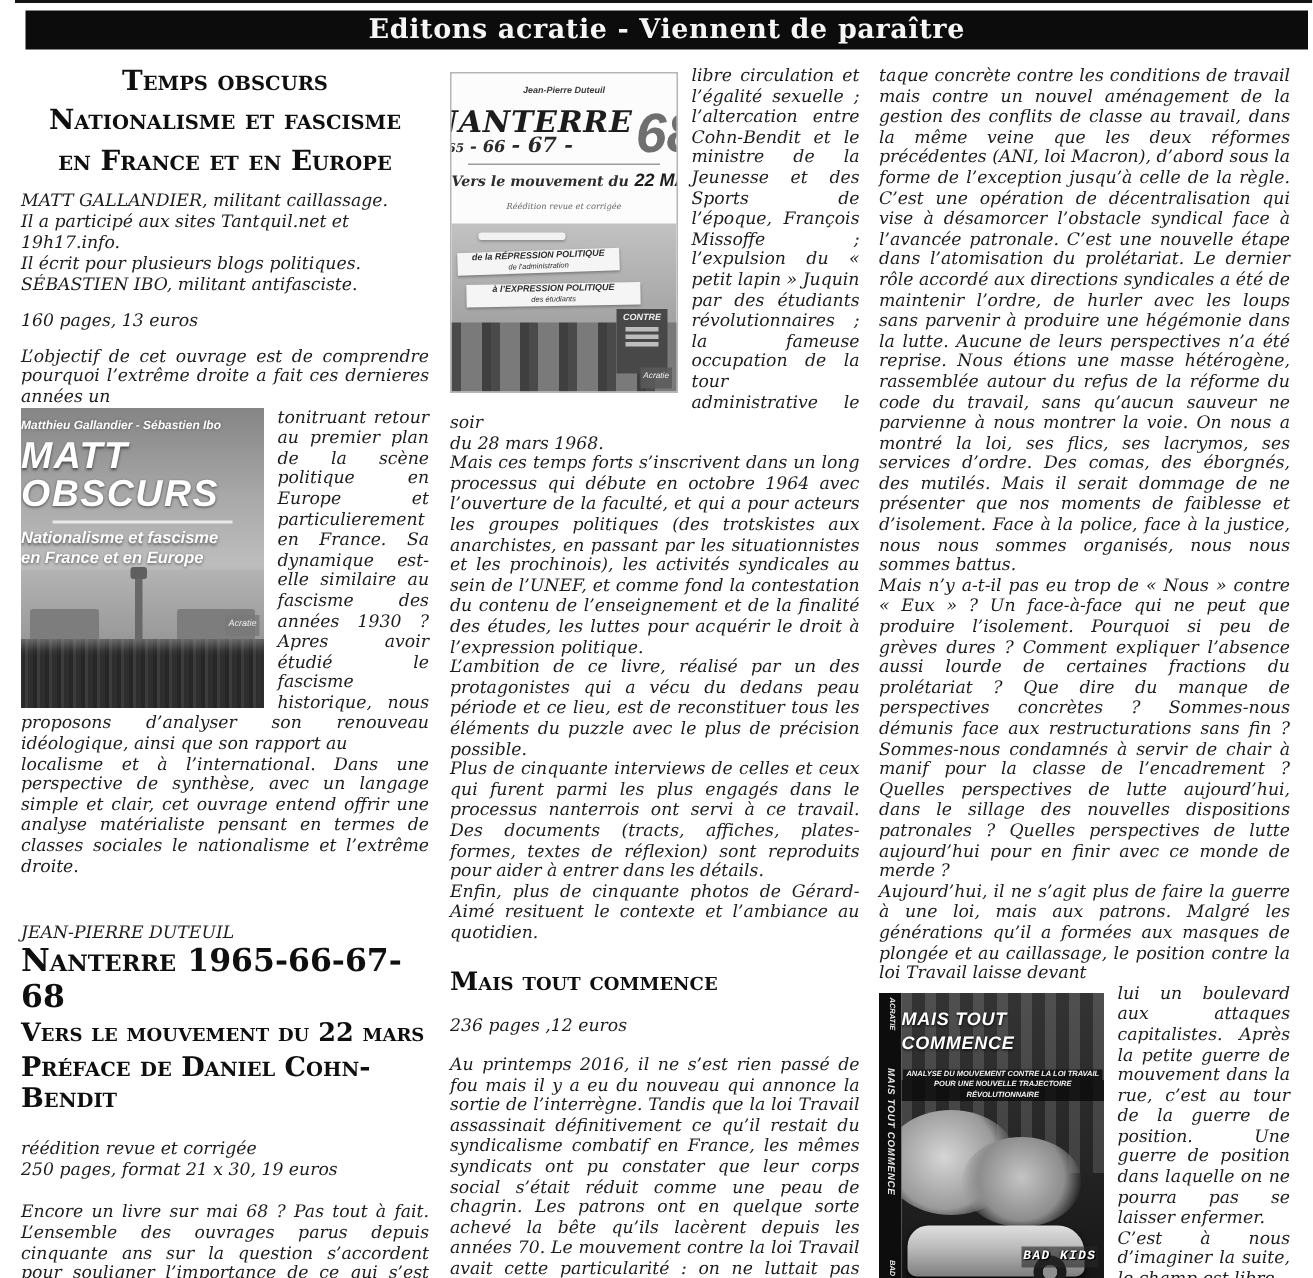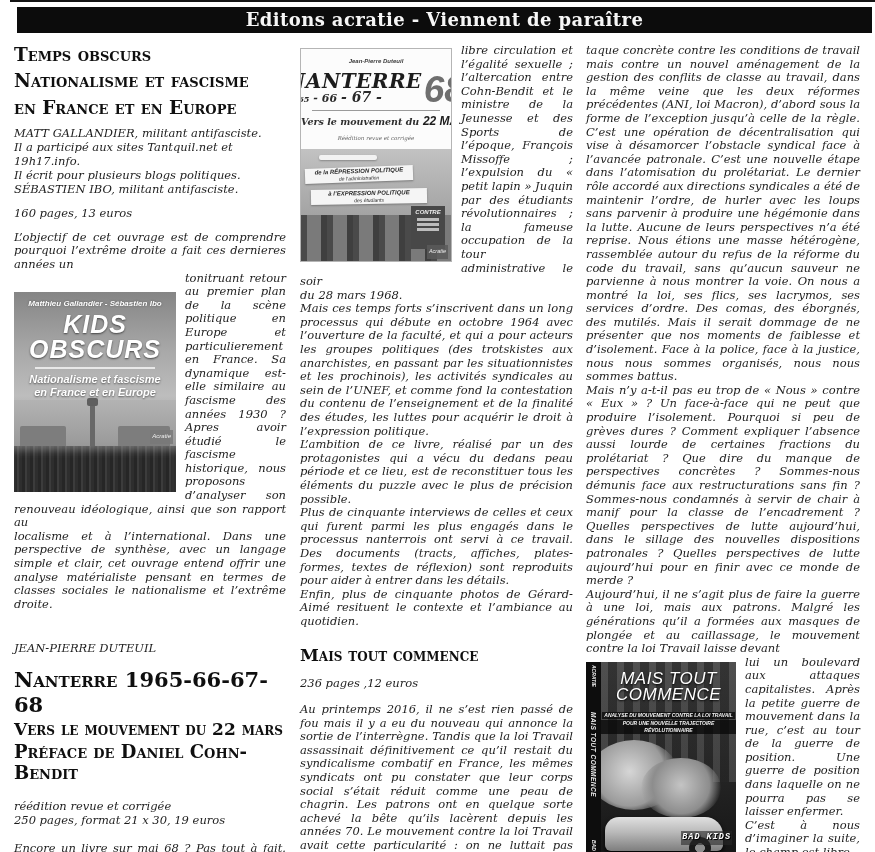--- a/index.html
+++ b/index.html
@@ -10,28 +10,28 @@
           color:#f6f6f6;font-weight:bold;font-size:18px;line-height:26px;text-align:center;
           letter-spacing:.4px;}
   .col{position:absolute;top:44px;}
   #col1{left:14px;width:272px;}
   #col2{left:300px;width:273px;}
   #col3{left:586px;width:274px;}
   .body{font-style:italic;font-size:11.5px;line-height:13.6px;text-align:justify;}
   .body p{margin:0;}
   .meta{font-style:italic;font-size:11.5px;line-height:14px;text-align:left;}
   .h-sc{font-weight:bold;font-variant:small-caps;color:#0f0f0f;line-height:1.15;}
-  .h18{font-size:18.5px;margin:0 0 5px 0;}
+  .h18{font-size:18.5px;margin:0 0 5px 0;text-align:center;}
   .h21{font-size:21px;margin:0 0 3px 0;}
   .h17{font-size:17px;margin:0 0 3px 0;}
   .h17b{font-size:18px;margin:0;}
 
   
-  #cover1{float:left;width:162px;height:200px;margin:20px 9px 3px 0;position:relative;
-          overflow:hidden;text-align:center;color:#fff;
+  #cover1{float:left;width:162px;height:200px;margin:0 9px 3px 0;position:relative;
+          overflow:hidden;text-align:left;color:#fff;
           background:linear-gradient(180deg,#858585,#a9a9a9 30%,#bdbdbd 52%,#9a9a9a 70%,#8a8a8a);}
   .c1-auth{font-family:"Liberation Sans",sans-serif;font-size:8px;font-weight:bold;
            margin-top:5px;text-shadow:0 0 2px #555;}
   .c1-title{font-family:"Liberation Sans",sans-serif;font-weight:bold;font-size:25px;
             line-height:25px;letter-spacing:1px;text-shadow:0 1px 2px #444;margin-top:2px;}
   .c1-rule{width:120px;height:2px;background:#e8e8e8;margin:5px auto 4px auto;}
   .c1-sub{font-family:"Liberation Sans",sans-serif;font-weight:bold;font-size:11px;
           line-height:12.5px;text-shadow:0 1px 2px #555;}
   .c1-photo{position:absolute;left:0;bottom:0;width:100%;height:92px;
             background:linear-gradient(180deg,#b3b3b3,#9c9c9c 45%,#6f6f6f);}
@@ -89,22 +89,22 @@
   .c3-sp-mid{top:50px;font-size:6.5px;letter-spacing:.5px;}
   .c3-sp-bot{bottom:3px;font-size:5px;}
   .c3-face{flex:1;position:relative;overflow:hidden;
            background:linear-gradient(180deg,#3a3a3a,#242424 55%,#141414);}
   .c3-bldg{position:absolute;top:0;left:0;width:100%;height:120px;
            background:repeating-linear-gradient(90deg,rgba(120,120,120,.35) 0 7px,rgba(40,40,40,.35) 7px 16px);}
   .c3-smoke1{position:absolute;top:78px;left:-12px;width:90px;height:70px;border-radius:50%;
              background:radial-gradient(circle at 45% 45%,#d6d6d6,#9a9a9a 55%,rgba(60,60,60,0) 75%);}
   .c3-smoke2{position:absolute;top:96px;left:40px;width:80px;height:60px;border-radius:50%;
              background:radial-gradient(circle at 50% 45%,#c4c4c4,#8d8d8d 55%,rgba(50,50,50,0) 78%);}
-  .c3-title{position:relative;margin-top:9px;text-align:center;color:#fff;
-            font-family:"Liberation Sans",sans-serif;font-weight:normal;font-size:17px;
+  .c3-title{position:relative;margin-top:9px;color:#fff;
+            font-family:"Liberation Sans",sans-serif;font-weight:bold;font-size:12px;
             line-height:16.5px;letter-spacing:.5px;text-shadow:0 1px 2px #000;}
   .c3-subs{position:relative;text-align:center;margin-top:3px;}
   .c3-subs div{display:inline-block;background:rgba(10,10,10,.8);color:#f3f3f3;
                font-family:"Liberation Sans",sans-serif;font-weight:bold;font-size:5px;
                line-height:7px;padding:0 2px;}
   .c3-car{position:absolute;bottom:16px;left:4px;width:118px;height:34px;border-radius:14px 18px 6px 6px;
           background:linear-gradient(180deg,#e0e0e0,#b9b9b9 45%,#7e7e7e);box-shadow:0 2px 4px #000;}
   .c3-wheel{position:absolute;bottom:8px;left:88px;width:22px;height:22px;border-radius:50%;
             background:radial-gradient(circle,#8f8f8f 0 30%,#1a1a1a 32%);}
   .c3-badkids{position:absolute;right:4px;bottom:22px;font-family:"Liberation Mono",monospace;
@@ -123,35 +123,35 @@
   <div class="banner">
     <span>Editons acratie - Viennent de paraître</span>
   </div>
 
   <div class="col" id="col1">
     <div class="h-sc h18">Temps obscurs</div>
     <div class="h-sc h18">Nationalisme et fascisme</div>
     <div class="h-sc h18">en France et en Europe</div>
 
     <div class="meta" style="margin-top:8px;">
-      <div>MATT GALLANDIER, militant antifasciste.</div>
+      <div>MATT GALLANDIER, militant caillassage.</div>
       <div>Il a participé aux sites Tantquil.net et 19h17.info.</div>
       <div>Il écrit pour plusieurs blogs politiques.</div>
       <div>SÉBASTIEN IBO, militant antifasciste.</div>
     </div>
 
     <div class="meta" style="margin-top:10px;">160 pages, 13 euros</div>
 
     <div class="body" style="margin-top:11px;">
       <p>L’objectif de cet ouvrage est de comprendre pourquoi l’extrême droite a fait ces dernieres années un</p>
 
       <div id="cover1">
         <div class="c1-auth">Matthieu Gallandier - Sébastien Ibo</div>
         <div class="c1-title">
-          <div>KIDS</div>
+          <div>MATT</div>
           <div>OBSCURS</div>
         </div>
         <div class="c1-rule"></div>
         <div class="c1-sub">
           <div>Nationalisme et fascisme</div>
           <div>en France et en Europe</div>
         </div>
         <div class="c1-photo">
           <div class="c1-bldg" style="left:6px;width:46px;"></div>
           <div class="c1-bldg" style="right:6px;width:52px;"></div>
@@ -161,21 +161,21 @@
           <div class="c1-pub">Acratie</div>
         </div>
       </div>
 
       <p>tonitruant retour au premier plan de la scène politique en Europe et particulierement en France. Sa dynamique est-elle similaire au fascisme des années 1930 ? Apres avoir étudié le fascisme historique, nous proposons d’analyser son renouveau idéologique, ainsi que son rapport au</p>
       <p class="clear">localisme et à l’international. Dans une perspective de synthèse, avec un langage simple et clair, cet ouvrage entend offrir une analyse matérialiste pensant en termes de classes sociales le nationalisme et l’extrême droite.</p>
     </div>
 
     <div class="meta" style="margin-top:30px;">JEAN-PIERRE DUTEUIL</div>
 
-    <div style="margin-top:13px;">
+    <div style="">
       <div class="h-sc h21">Nanterre 1965-66-67-68</div>
       <div class="h-sc h17">Vers le mouvement du 22 mars</div>
       <div class="h-sc h17b">Préface de Daniel Cohn-Bendit</div>
     </div>
 
     <div class="meta" style="margin-top:15px;">
       <div>réédition revue et corrigée</div>
       <div>250 pages, format 21 x 30, 19 euros</div>
     </div>
 
@@ -241,21 +241,21 @@
 
     <div class="body" style="margin-top:13px;">
       <p>Au printemps 2016, il ne s’est rien passé de fou mais il y a eu du nouveau qui annonce la sortie de l’interrègne. Tandis que la loi Travail assassinait définitivement ce qu’il restait du syndicalisme combatif en France, les mêmes syndicats ont pu constater que leur corps social s’était réduit comme une peau de chagrin. Les patrons ont en quelque sorte achevé la bête qu’ils lacèrent depuis les années 70. Le mouvement contre la loi Travail avait cette particularité : on ne luttait pas pour le retrait d’une at-</p>
     </div>
   </div>
 
   <div class="col" id="col3">
     <div class="body">
       <p>taque concrète contre les conditions de travail mais contre un nouvel aménagement de la gestion des conflits de classe au travail, dans la même veine que les deux réformes précédentes (ANI, loi Macron), d’abord sous la forme de l’exception jusqu’à celle de la règle. C’est une opération de décentralisation qui vise à désamorcer l’obstacle syndical face à l’avancée patronale. C’est une nouvelle étape dans l’atomisation du prolétariat. Le dernier rôle accordé aux directions syndicales a été de maintenir l’ordre, de hurler avec les loups sans parvenir à produire une hégémonie dans la lutte. Aucune de leurs perspectives n’a été reprise. Nous étions une masse hétérogène, rassemblée autour du refus de la réforme du code du travail, sans qu’aucun sauveur ne parvienne à nous montrer la voie. On nous a montré la loi, ses flics, ses lacrymos, ses services d’ordre. Des comas, des éborgnés, des mutilés. Mais il serait dommage de ne présenter que nos moments de faiblesse et d’isolement. Face à la police, face à la justice, nous nous sommes organisés, nous nous sommes battus.</p>
       <p>Mais n’y a-t-il pas eu trop de « Nous » contre « Eux » ? Un face-à-face qui ne peut que produire l’isolement. Pourquoi si peu de grèves dures ? Comment expliquer l’absence aussi lourde de certaines fractions du prolétariat ? Que dire du manque de perspectives concrètes ? Sommes-nous démunis face aux restructurations sans fin ? Sommes-nous condamnés à servir de chair à manif pour la classe de l’encadrement ? Quelles perspectives de lutte aujourd’hui, dans le sillage des nouvelles dispositions patronales ? Quelles perspectives de lutte aujourd’hui pour en finir avec ce monde de merde ?</p>
-      <p>Aujourd’hui, il ne s’agit plus de faire la guerre à une loi, mais aux patrons.  Malgré les générations qu’il a formées aux masques de plongée et au caillassage, le mouvement contre la loi Travail laisse devant</p>
+      <p>Aujourd’hui, il ne s’agit plus de faire la guerre à une loi, mais aux patrons.  Malgré les générations qu’il a formées aux masques de plongée et au caillassage, le position contre la loi Travail laisse devant</p>
 
       <div id="cover3">
         <div class="c3-spine">
           <span class="c3-sp-top">ACRATIE</span>
           <span class="c3-sp-mid">MAIS TOUT COMMENCE</span>
           <span class="c3-sp-bot">BAD KIDS</span>
         </div>
         <div class="c3-face">
           <div class="c3-bldg"></div>
           <div class="c3-smoke1"></div>

